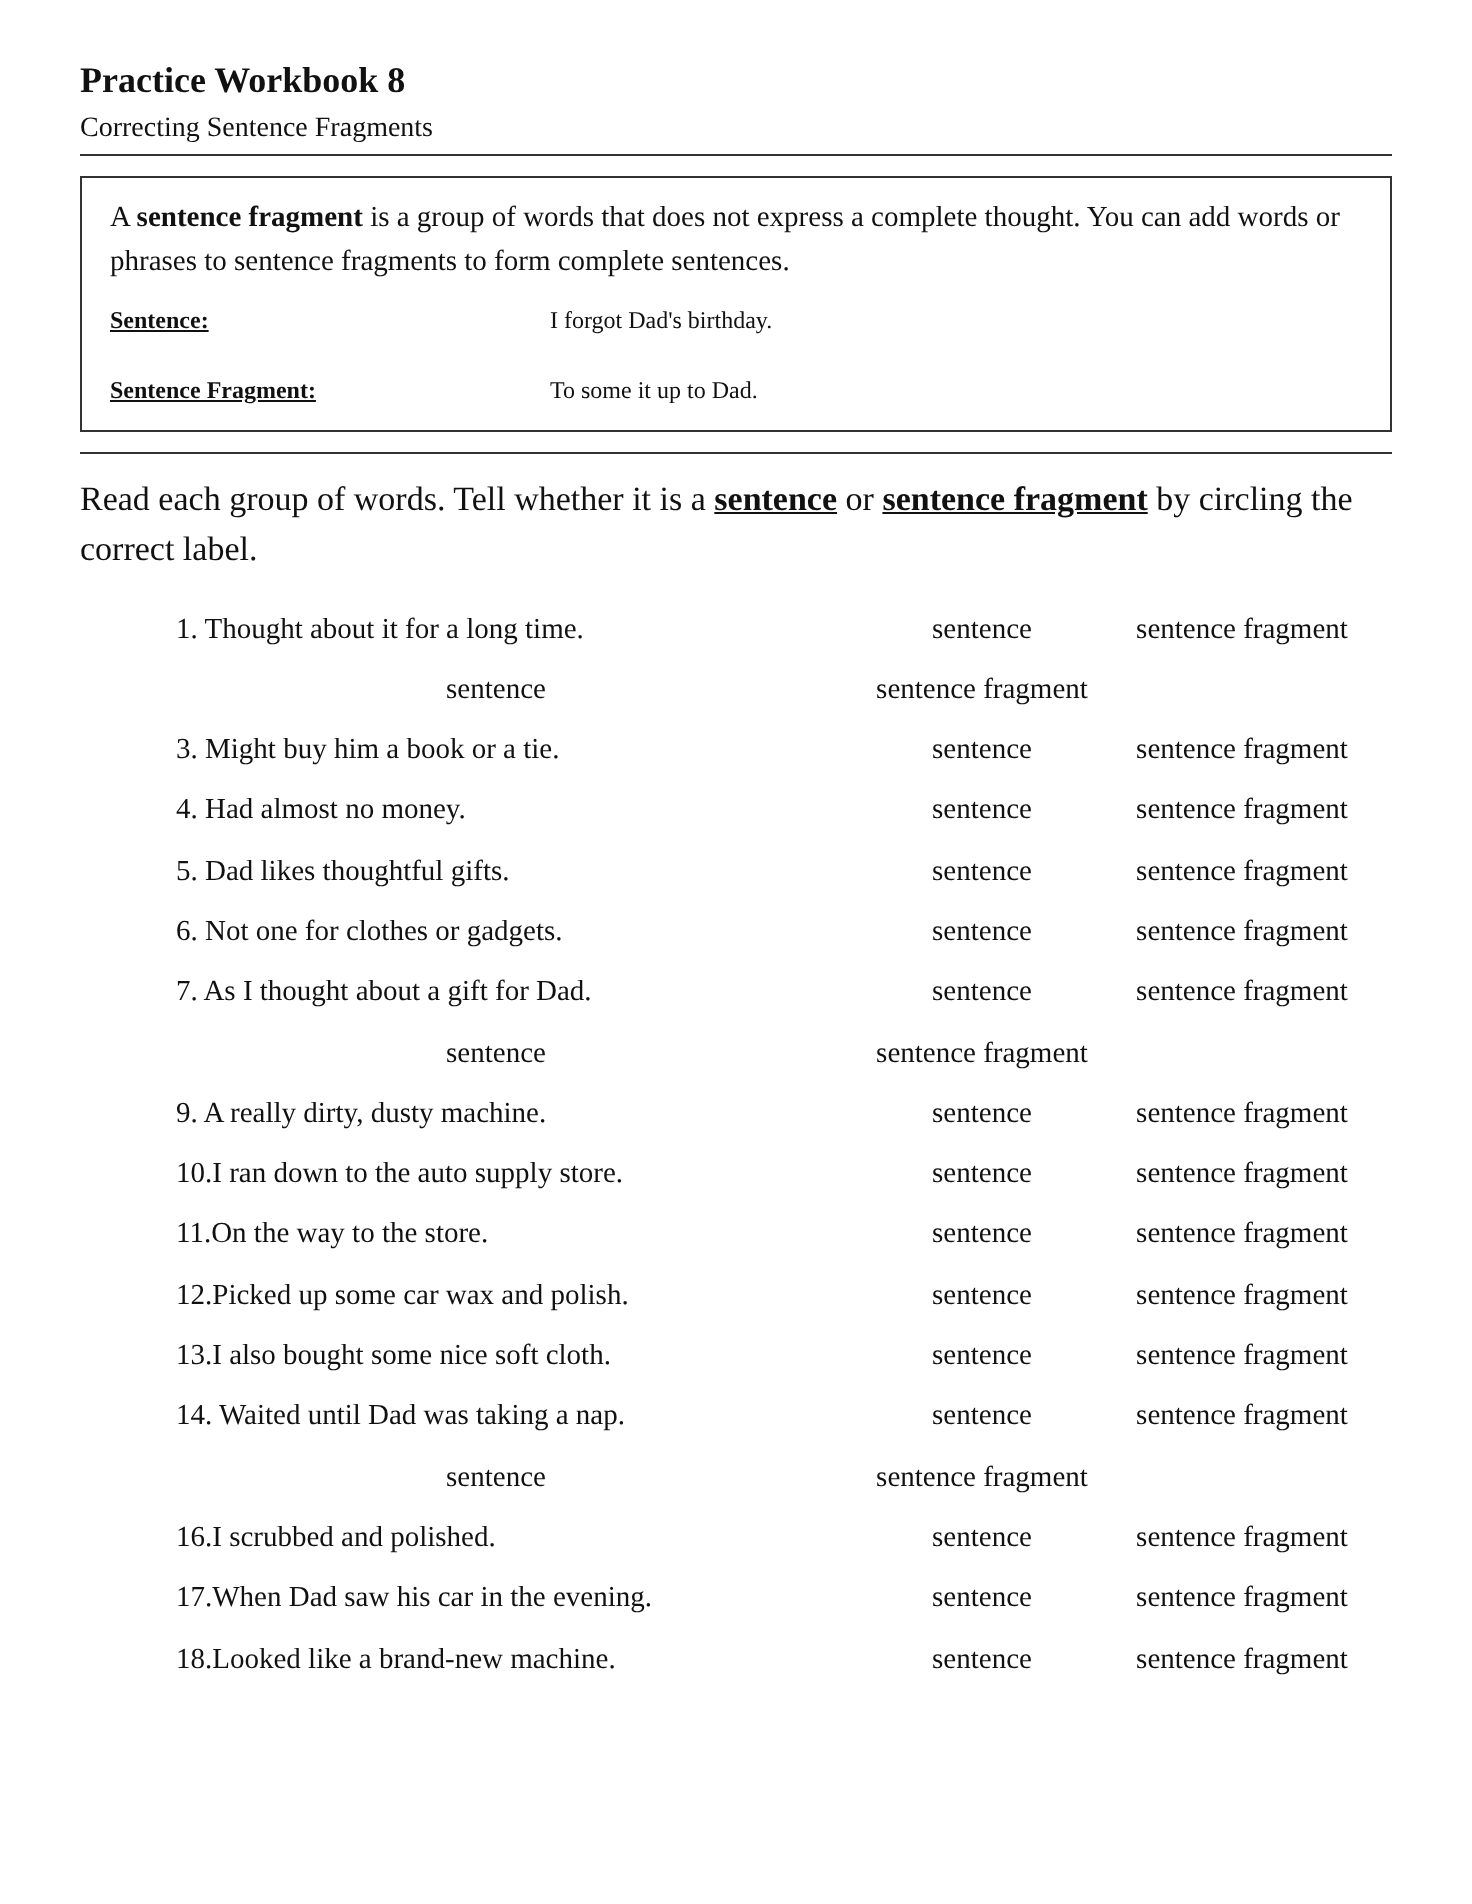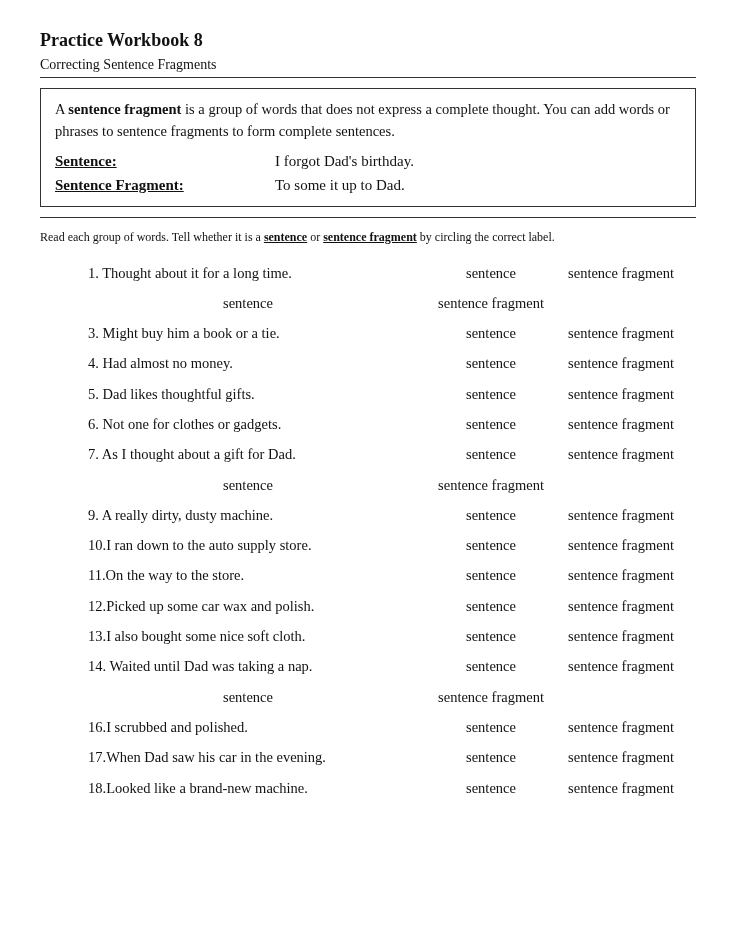--- a/index.html
+++ b/index.html
@@ -44,35 +44,35 @@
 
     .intro-text {
       font-size: 14.5px;
       line-height: 1.5;
       margin-bottom: 10px;
     }
 
     .examples {
       display: grid;
       grid-template-columns: 200px auto;
-      row-gap: 7px;
-      font-size: 15px;
+      row-gap: 20px;
+      font-size: 12px;
     }
 
     .example-label {
       font-weight: bold;
       text-decoration: underline;
     }
 
     .example-value {
       padding-left: 20px;
     }
 
     .instructions {
-      font-size: 12px;
+      font-size: 17px;
       line-height: 1.5;
       margin-bottom: 12px;
       font-family: Liberation Serif, serif;
     }
 
     .instructions strong {
       font-weight: bold;
       text-decoration: underline;
     }
 

